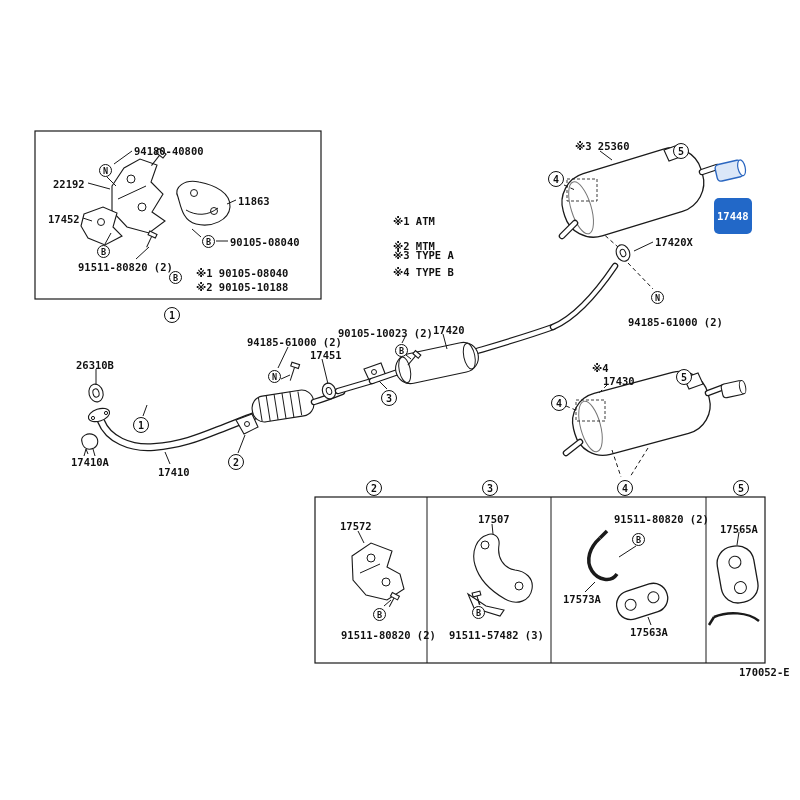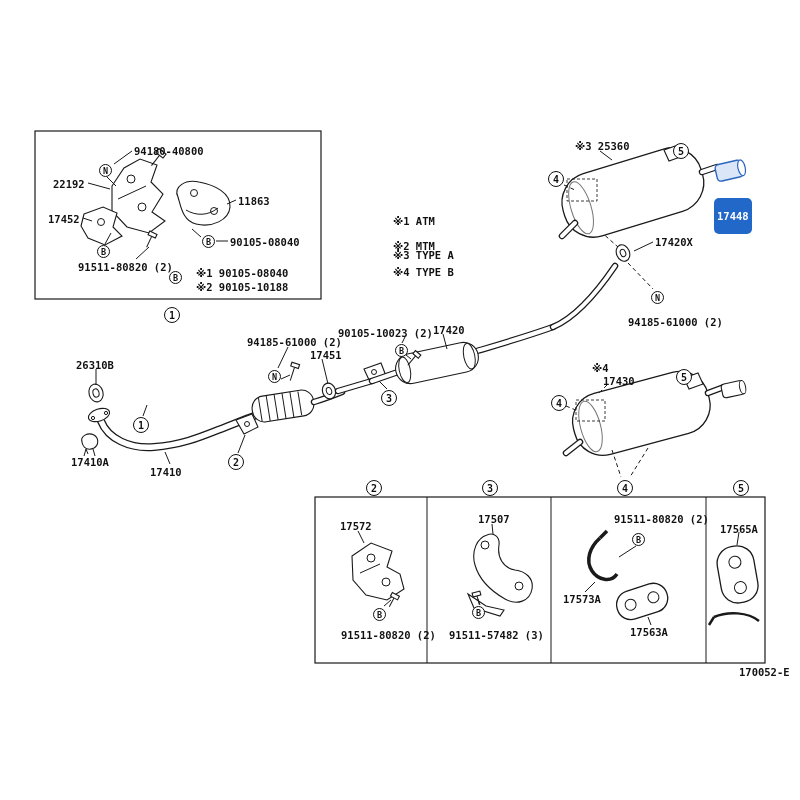--- a/index.html
+++ b/index.html
@@ -304,21 +304,21 @@
   <div class="lbl" style="left:628px;top:316px">94185-61000 (2)</div>
   <div class="lbl" style="left:338px;top:327px">90105-10023 (2)</div>
   <div class="circ sm" style="left:395px;top:344px">B</div>
   <div class="lbl" style="left:433px;top:324px">17420</div>
   <div class="lbl" style="left:247px;top:336px">94185-61000 (2)</div>
   <div class="lbl" style="left:310px;top:349px">17451</div>
   <div class="circ sm" style="left:268px;top:370px">N</div>
   <div class="lbl" style="left:76px;top:359px">26310B</div>
   <div class="circ" style="left:133px;top:417px">1</div>
   <div class="lbl" style="left:71px;top:456px">17410A</div>
-  <div class="lbl" style="left:150px;top:466px">17410</div>
+  <div class="lbl" style="left:158px;top:466px">17410</div>
   <div class="circ" style="left:228px;top:454px">2</div>
   <div class="circ" style="left:381px;top:390px">3</div>
   <div class="lbl" style="left:592px;top:362px">※4</div>
   <div class="lbl" style="left:603px;top:375px">17430</div>
   <div class="circ" style="left:676px;top:369px">5</div>
   <div class="circ" style="left:551px;top:395px">4</div>
 
   <div class="circ" style="left:366px;top:480px">2</div>
   <div class="circ" style="left:482px;top:480px">3</div>
   <div class="circ" style="left:617px;top:480px">4</div>

